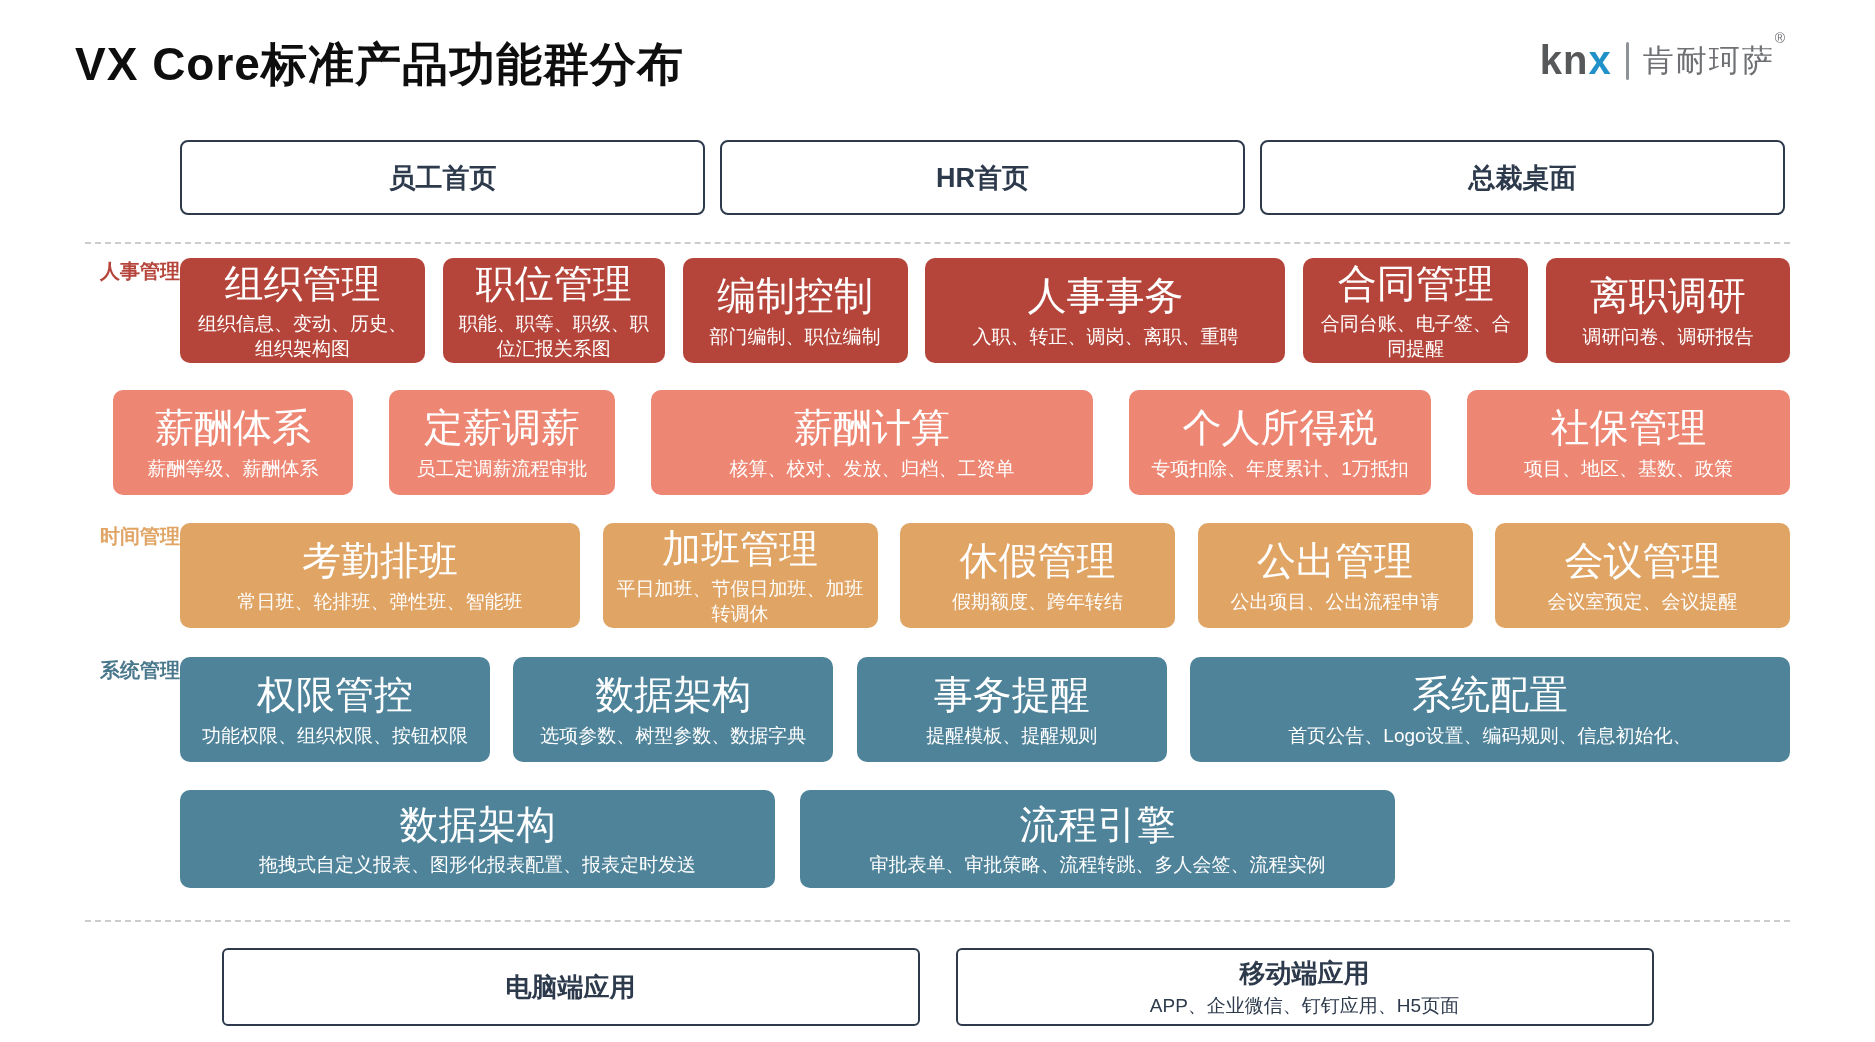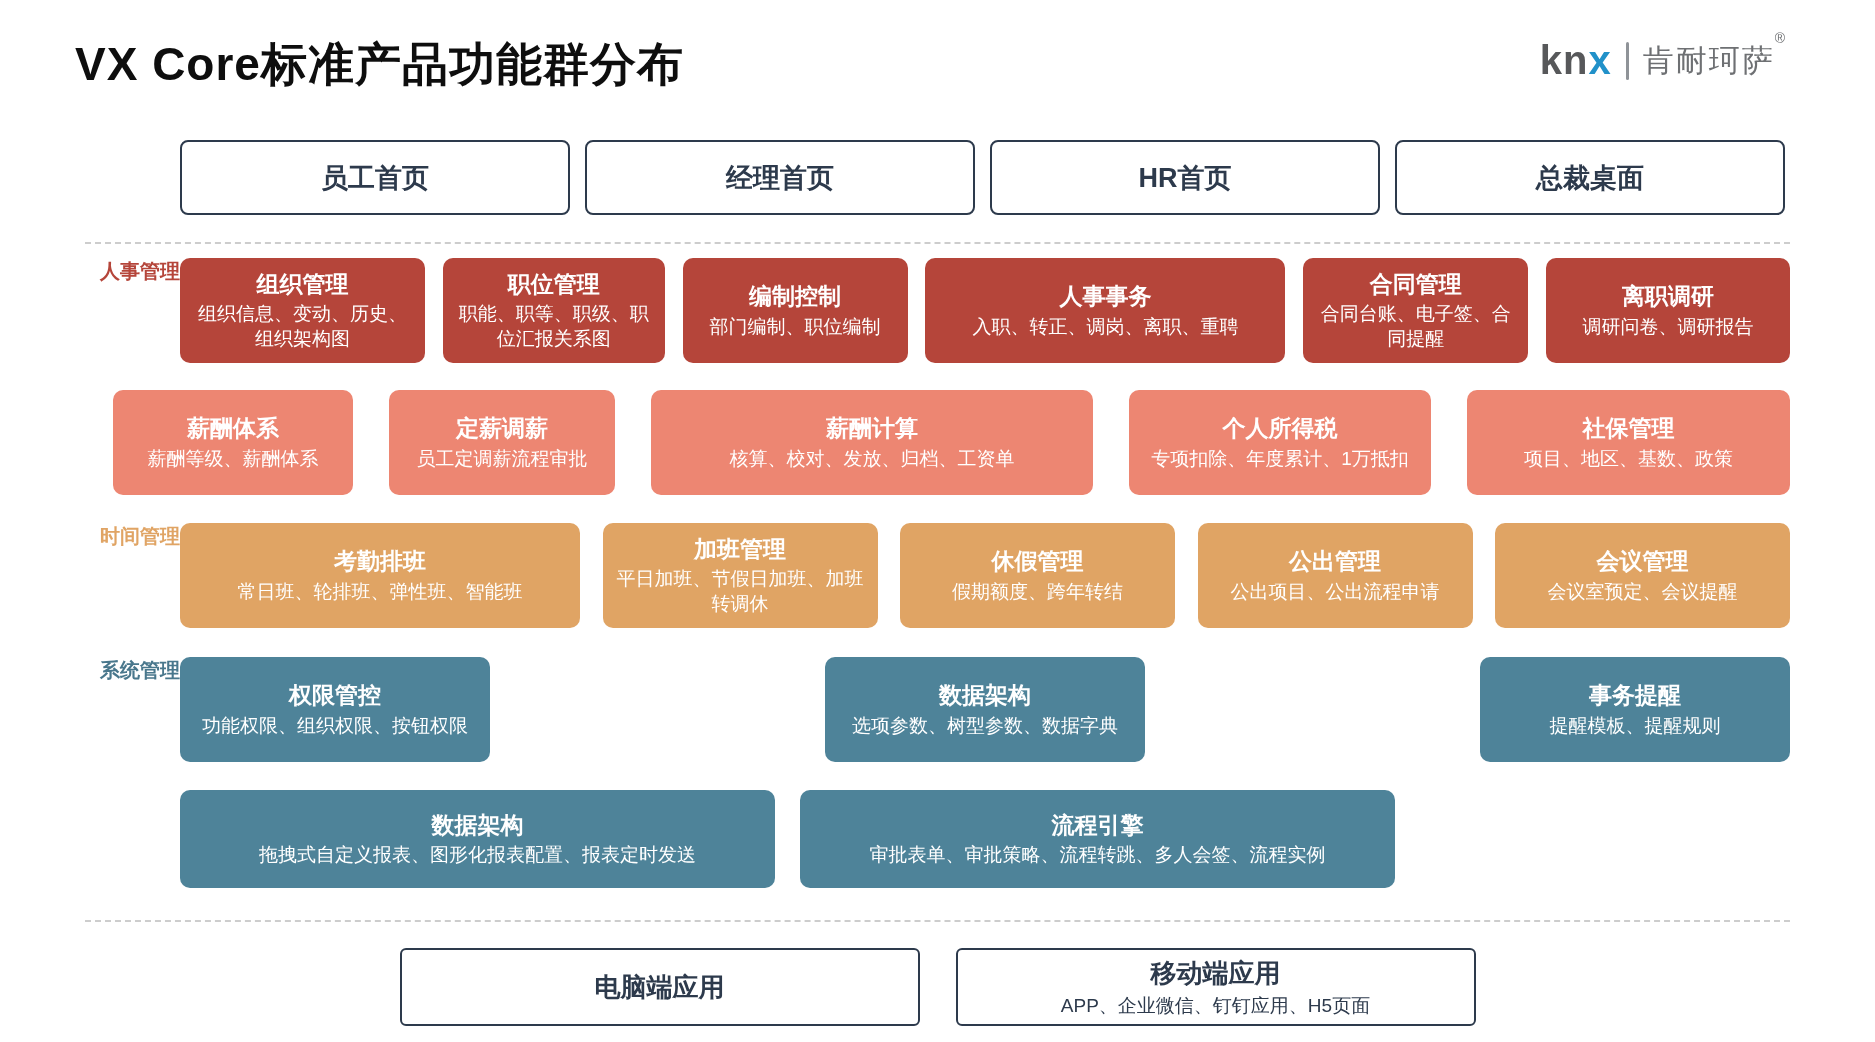--- a/index.html
+++ b/index.html
@@ -29,55 +29,54 @@
   
   .grow { position:absolute; left:85px; width:1705px; height:105px; display:flex; }
   .row1 { top:258px; } .row2 { top:390px; } .row3 { top:523px; } .row4 { top:657px; } .row5 { top:790px; height:98px; }
   .rlabel { width:95px; flex:0 0 95px; display:flex; flex-direction:row; justify-content:flex-end;
             font-size:20px; font-weight:700; line-height:1.35; }
   .boxes { flex:1; display:flex; justify-content:space-between; }
   .row5 .boxes { justify-content:flex-start; gap:25px; }
 
   .fbox { border-radius:10px; color:#fff; display:flex; flex-direction:column;
           align-items:center; justify-content:center; padding:6px 10px; text-align:center; }
-  .fbox .bt { font-size:23px; font-weight:700; line-height:1.25; }
+  .fbox .bt { font-size:39px; font-weight:400; line-height:1.25; }
   .fbox .bd { font-size:19px; line-height:1.32; margin-top:3px; }
 
   .c-red    { background:#b5453a; }
   .c-salmon { background:#ed8672;margin-left:28px; }
   .c-orange { background:#e0a464; }
   .c-teal   { background:#4e8399;justify-content:center; }
   .t-red    { color:#b5453a; }
   .t-salmon { color:#ed8672; }
   .t-orange { color:#e0a464; }
   .t-teal   { color:#49778c; }
 
   
   .clients { position:absolute; left:0; top:948px; width:1875px; display:flex; justify-content:center; gap:36px; }
-  .client { width:520px; height:78px; border:2px solid #2d3a4c; border-radius:6px; background:#fff;
+  .client { width:698px; height:78px; border:2px solid #2d3a4c; border-radius:6px; background:#fff;
             display:flex; flex-direction:column; align-items:center; justify-content:center; color:#2d3a4c; }
   .client .ct { font-size:26px; font-weight:700; }
   .client .cd { font-size:19px; margin-top:2px; font-weight:400; }
 </style>
 </head>
 <body>
 
 <div class="page">
 
   <div class="title">VX Core标准产品功能群分布</div>
 
   <div class="logo">
     <span class="knx"><span>kn</span><span class="x">x</span></span>
     <span class="bar"></span>
     <span class="company"><span>肯耐珂萨</span><span class="reg">®</span></span>
   </div>
 
   <div class="portals">
     <div class="portal">员工首页</div>
-    <div class="portal">经理首页</div>
     <div class="portal">HR首页</div>
     <div class="portal">总裁桌面</div>
   </div>
 
   <div class="divider div1"></div>
 
   <div class="grow row1">
     <div class="rlabel t-red">
       <span>人事</span>
       <span>管理</span>
@@ -175,20 +174,24 @@
         <div class="bd">功能权限、组织权限、按钮权限</div>
       </div>
       <div class="fbox c-teal" style="width:320px">
         <div class="bt">数据架构</div>
         <div class="bd">选项参数、树型参数、数据字典</div>
       </div>
       <div class="fbox c-teal" style="width:310px">
         <div class="bt">事务提醒</div>
         <div class="bd">提醒模板、提醒规则</div>
       </div>
+      <div class="fbox c-teal" style="width:600px">
+        <div class="bt">系统配置</div>
+        <div class="bd">首页公告、Logo设置、编码规则、信息初始化、</div>
+      </div>
     </div>
   </div>
 
   <div class="grow row5">
     <div class="rlabel"></div>
     <div class="boxes">
       <div class="fbox c-teal" style="width:595px">
         <div class="bt">数据架构</div>
         <div class="bd">拖拽式自定义报表、图形化报表配置、报表定时发送</div>
       </div>

